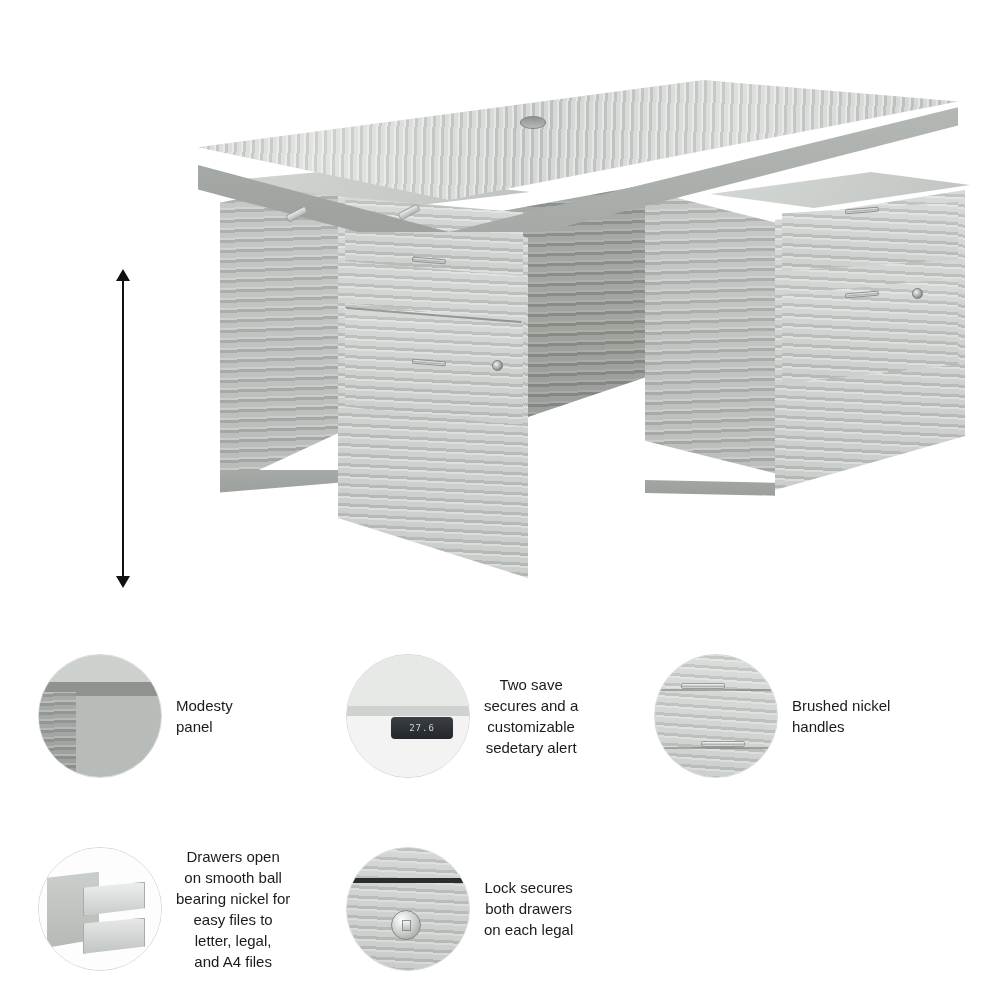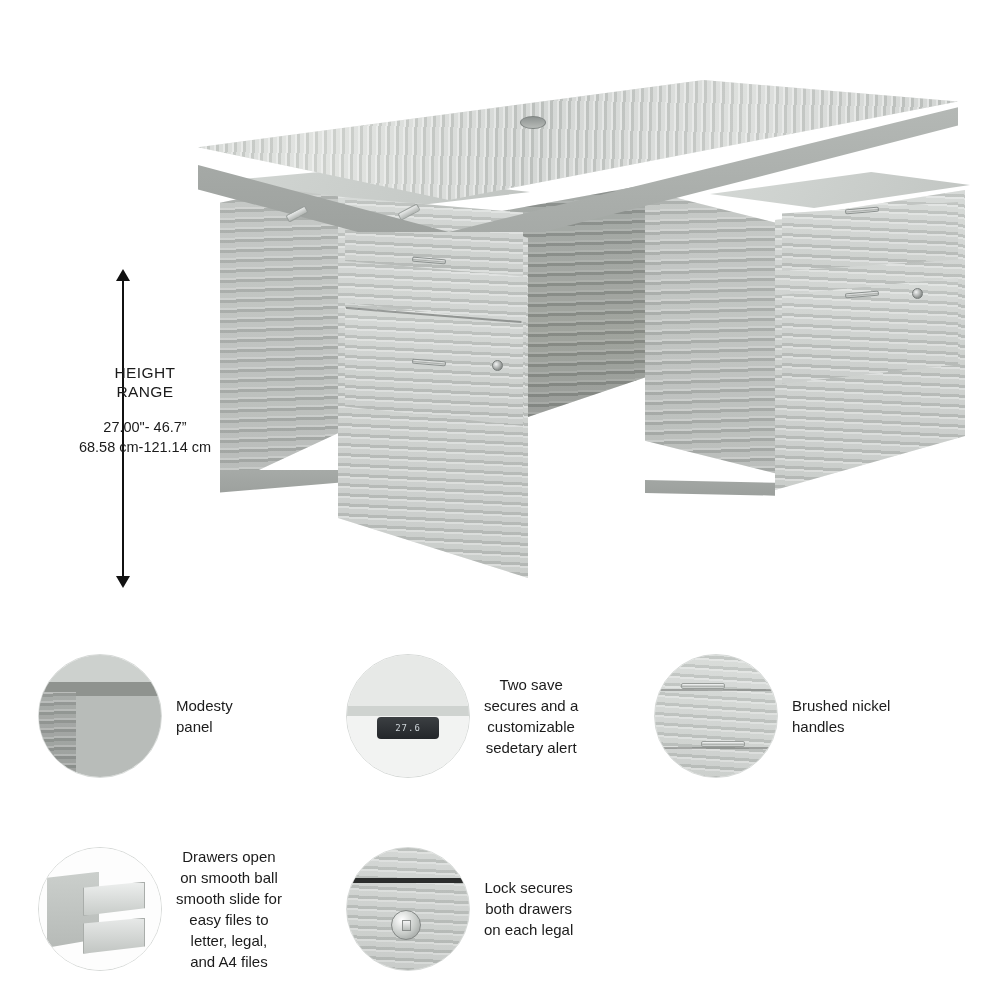--- a/index.html
+++ b/index.html
@@ -185,21 +185,21 @@
     background:
       repeating-linear-gradient(178deg, rgba(255,255,255,.3) 0 2px, rgba(120,124,121,.2) 2px 5px, rgba(255,255,255,.12) 5px 9px),
       linear-gradient(180deg,#9da19e,#8d918e);
   }
 
   .b-keypad::before {
     content:""; position:absolute; inset:0;
     background:linear-gradient(180deg,#e7e9e7 0 42%, #cfd3d0 42% 50%, #f2f3f2 50% 100%);
   }
   .keypad {
-    position:absolute; left:30px; top:62px; width:62px; height:22px;
+    position:absolute; left:44px; top:62px; width:62px; height:22px;
     border-radius:4px; background:linear-gradient(180deg,#3b3f42,#23262a);
     display:flex; align-items:center; justify-content:center;
   }
   .keypad-screen { font-family:"DejaVu Sans Mono", monospace; font-size:9px; color:#cfd6da; letter-spacing:1px; }
 
   .b-grommet::before {
     content:""; position:absolute; inset:0;
     background:
       repeating-linear-gradient(94deg, rgba(255,255,255,.45) 0 2px, rgba(140,144,141,.16) 2px 5px, rgba(255,255,255,.22) 5px 10px),
       linear-gradient(180deg,#cdd1ce,#c2c6c3);
@@ -272,30 +272,20 @@
 </style>
 </head>
 <body>
 
 <div class="hero">
 
   <div class="height-anno">
     <div class="arrow-up"></div>
     <div class="arrow-line"></div>
     <div class="arrow-dn"></div>
-    <div class="anno-text">
-      <div class="anno-title">
-        <div>HEIGHT</div>
-        <div>RANGE</div>
-      </div>
-      <div class="anno-sub">
-        <div>27.00"-  46.7”</div>
-        <div>68.58 cm-121.14 cm</div>
-      </div>
-    </div>
   </div>
 
   <div class="desk">
 
     <div class="modesty wood-dark"></div>
 
     <div class="ped-left-side wood-side"></div>
     <div class="ped-left-front wood-front"></div>
     <div class="ped-left-topedge"></div>
     <div class="dl-1 wood-front"></div>
@@ -366,21 +356,21 @@
 
   <div class="feature c5">
     <div class="bubble b-drawers">
       <div class="dw-body"></div>
       <div class="dw-open1"></div>
       <div class="dw-open2"></div>
     </div>
     <div class="feature-text">
       <div>Drawers open</div>
       <div>on smooth ball</div>
-      <div>smooth slide for</div>
+      <div>bearing nickel for</div>
       <div>easy files to</div>
       <div>letter, legal,</div>
       <div>and A4 files</div>
     </div>
   </div>
 
   <div class="feature c6">
     <div class="bubble b-lock">
       <div class="lock-seam"></div>
       <div class="lock-core"></div>

